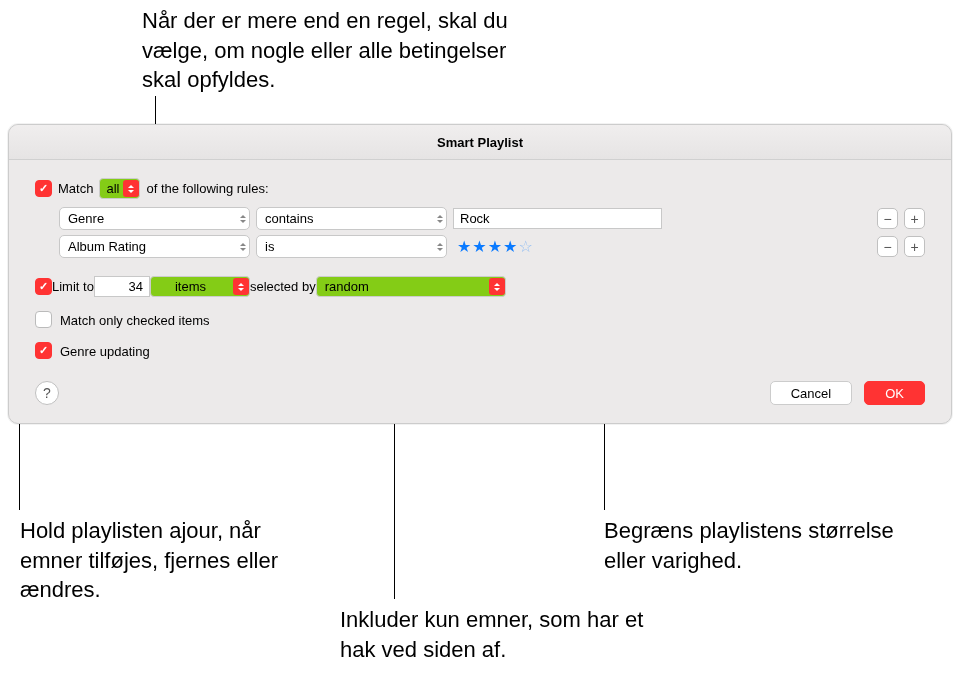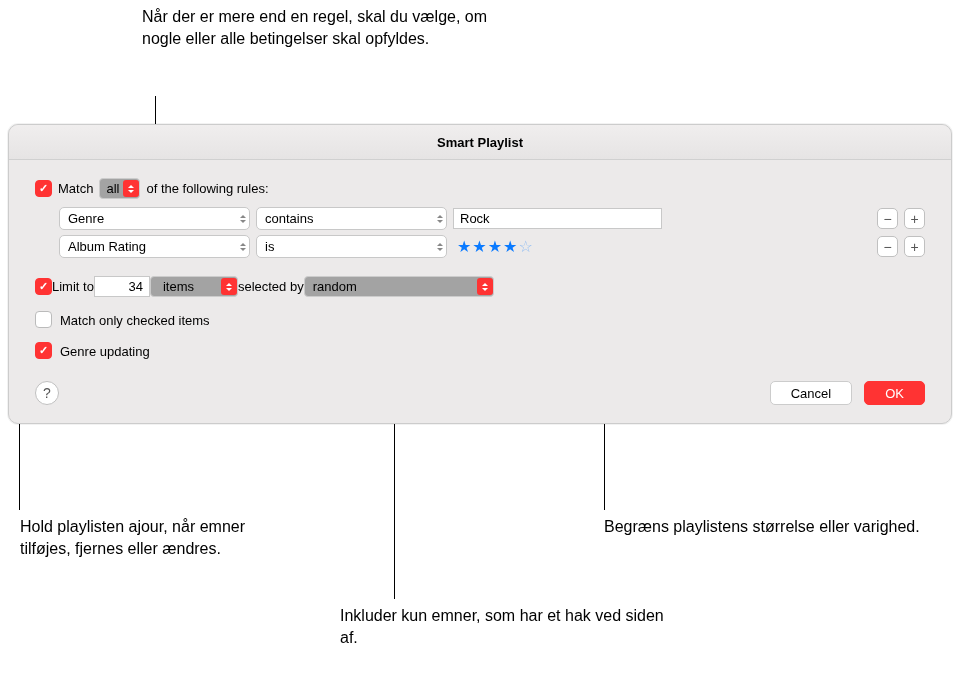--- a/index.html
+++ b/index.html
@@ -8,21 +8,21 @@
   background: #fff;
   font-family: -apple-system, BlinkMacSystemFont, "Helvetica Neue", sans-serif;
   font-size: 13px;
   color: #000;
   width: 958px;
   height: 676px;
   position: relative;
 }
 .callout {
   position: absolute;
-  font-size: 16px;
+  font-size: 22px;
   line-height: 1.35;
   color: #000;
 }
 .callout-line {
   position: absolute;
   background: #000;
 }
 .window {
   position: absolute;
   top: 124px;
@@ -70,21 +70,21 @@
 }
 .checkbox.checked::after {
   content: "✓";
   color: #fff;
   font-size: 11px;
   font-weight: bold;
 }
 .mini-select {
   display: inline-flex;
   align-items: center;
-  background: #a3a3a3;
+  background: #84cc16;
   border: 1px solid #ccc;
   border-radius: 4px;
   height: 19px;
   padding: 0 0 0 6px;
   font-size: 13px;
   position: relative;
 }
 .mini-select .chevs {
   width: 16px;
   height: 17px;
@@ -309,21 +309,21 @@
         <div class="spacer"></div>
         <div class="circle-btn">−</div>
         <div class="circle-btn">+</div>
       </div>
     </div>
 
     <div class="limit-row">
       <div class="checkbox checked"></div>
       <span>Limit to</span>
       <div class="num-input">34</div>
-      <div class="mini-select" style="padding-left:12px;">
+      <div class="mini-select" style="padding-left:24px;">
         <span style="min-width:54px;">items</span>
         <span class="chevs"></span>
       </div>
       <span>selected by</span>
       <div class="mini-select" style="padding-left:8px;">
         <span style="min-width:160px;">random</span>
         <span class="chevs"></span>
       </div>
     </div>
 

